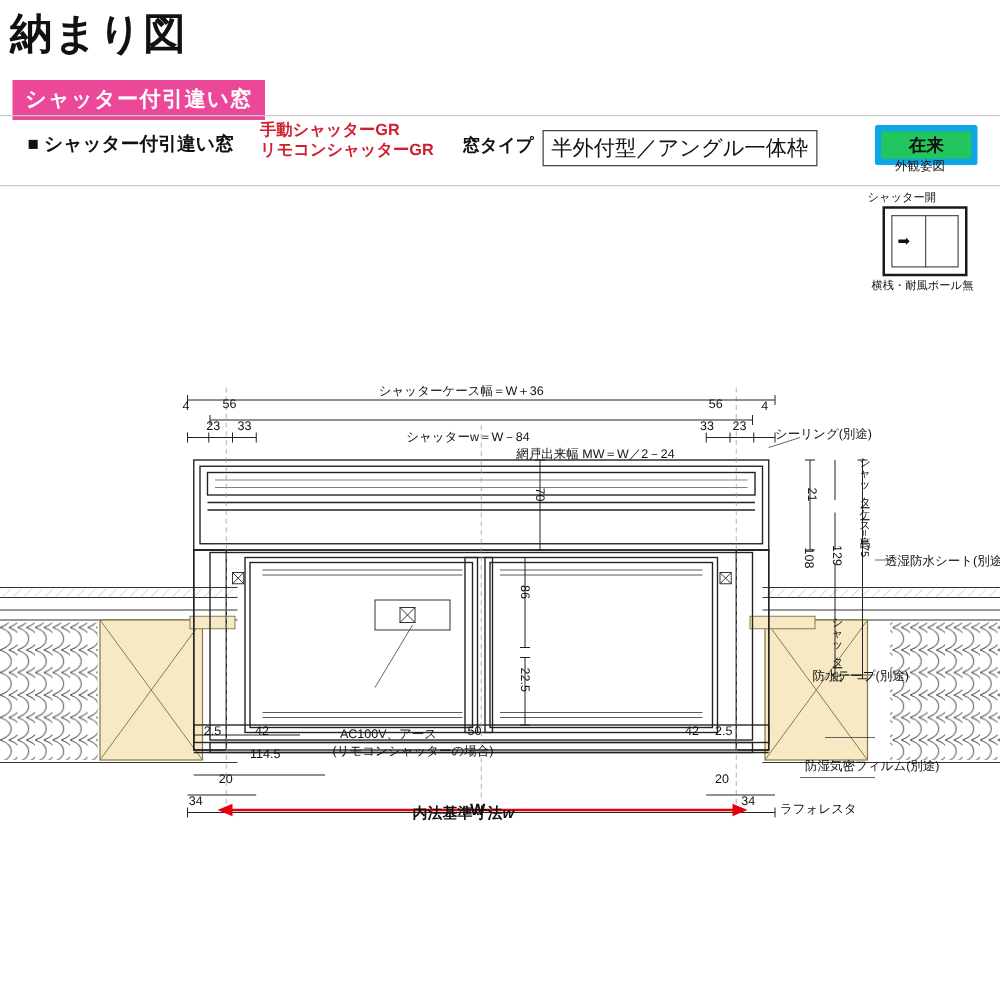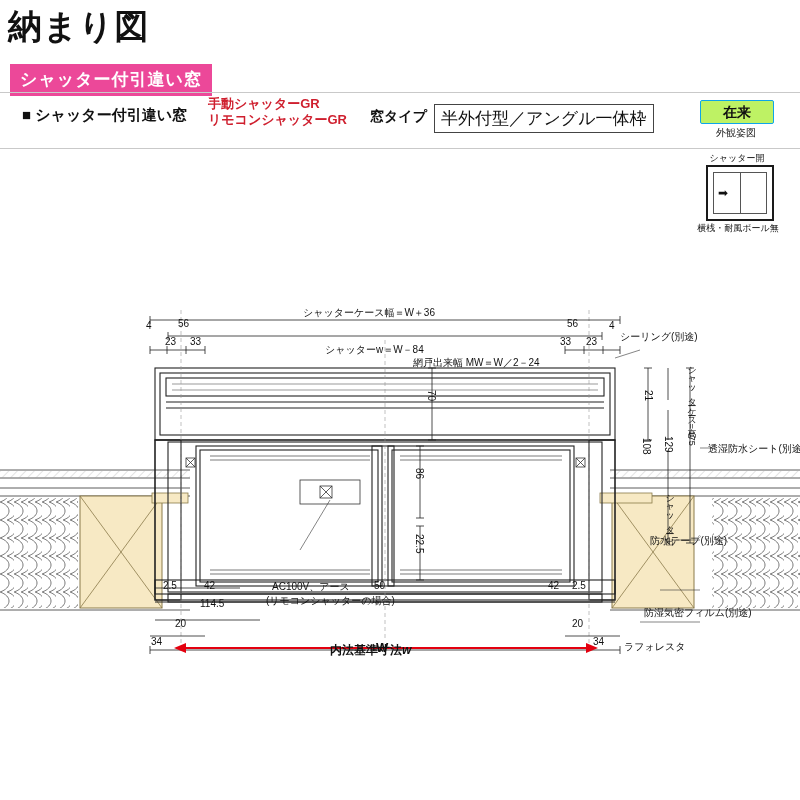--- a/index.html
+++ b/index.html
@@ -43,32 +43,32 @@
   }
   .wtype-box{
     position:absolute;left:434px;top:104px;
     border:1px solid #444;background:#fff;
     font-size:17px;padding:2px 6px;
     white-space:nowrap;
   }
   .zairai-box{
     position:absolute;left:700px;top:100px;
     width:72px;height:22px;
-    background:#bef264;border:1px solid #0ea5e9;
+    background:#22c55e;border:5px solid #0ea5e9;
     border-radius:2px;
     font-size:14px;font-weight:bold;
     text-align:center;line-height:22px;
   }
   .gaikan-label{
     position:absolute;left:700px;top:126px;
     width:72px;text-align:center;font-size:10px;
   }
   .shutter-open-label{
     position:absolute;left:694px;top:152px;
-    width:86px;text-align:center;font-size:9px;
+    width:86px;text-align:left;font-size:9px;
   }
   .mini-window{
     position:absolute;left:706px;top:165px;
     width:64px;height:52px;background:#fff;border:2px solid #1a1a1a;
   }
   .mini-window .inner{
     position:absolute;left:5px;top:5px;right:5px;bottom:5px;border:1px solid #555;
   }
   .mini-window .mullion{
     position:absolute;left:50%;top:5px;bottom:5px;width:1px;background:#555;
@@ -324,21 +324,21 @@
 <div class="lbl" style="left:175px;top:368px;">20</div>
 <div class="lbl" style="left:572px;top:368px;">20</div>
 <div class="lbl" style="left:151px;top:386px;">34</div>
 <div class="lbl" style="left:593px;top:386px;">34</div>
 
 <div class="lbl b" style="left:330px;top:368px;font-size:12px;">
   <span>内法基準寸法</span><span style="font-style:italic;">w</span>
 </div>
 <div class="wlabel" style="left:376px;top:390px;">W</div>
 
-<div class="lbl" style="left:620px;top:80px;">シーリング(別途)</div>
+<div class="lbl" style="left:620px;top:90px;">シーリング(別途)</div>
 <div class="lbl" style="left:708px;top:192px;">透湿防水シート(別途)</div>
 <div class="lbl" style="left:650px;top:284px;">防水テープ(別途)</div>
 <div class="lbl" style="left:644px;top:356px;">防湿気密フィルム(別途)</div>
 <div class="lbl" style="left:624px;top:390px;">ラフォレスタ</div>
 <div class="lbl" style="left:272px;top:330px;">AC100V、アース</div>
 <div class="lbl" style="left:266px;top:344px;">(リモコンシャッターの場合)</div>
 
 </div>
 
 </body></html>

